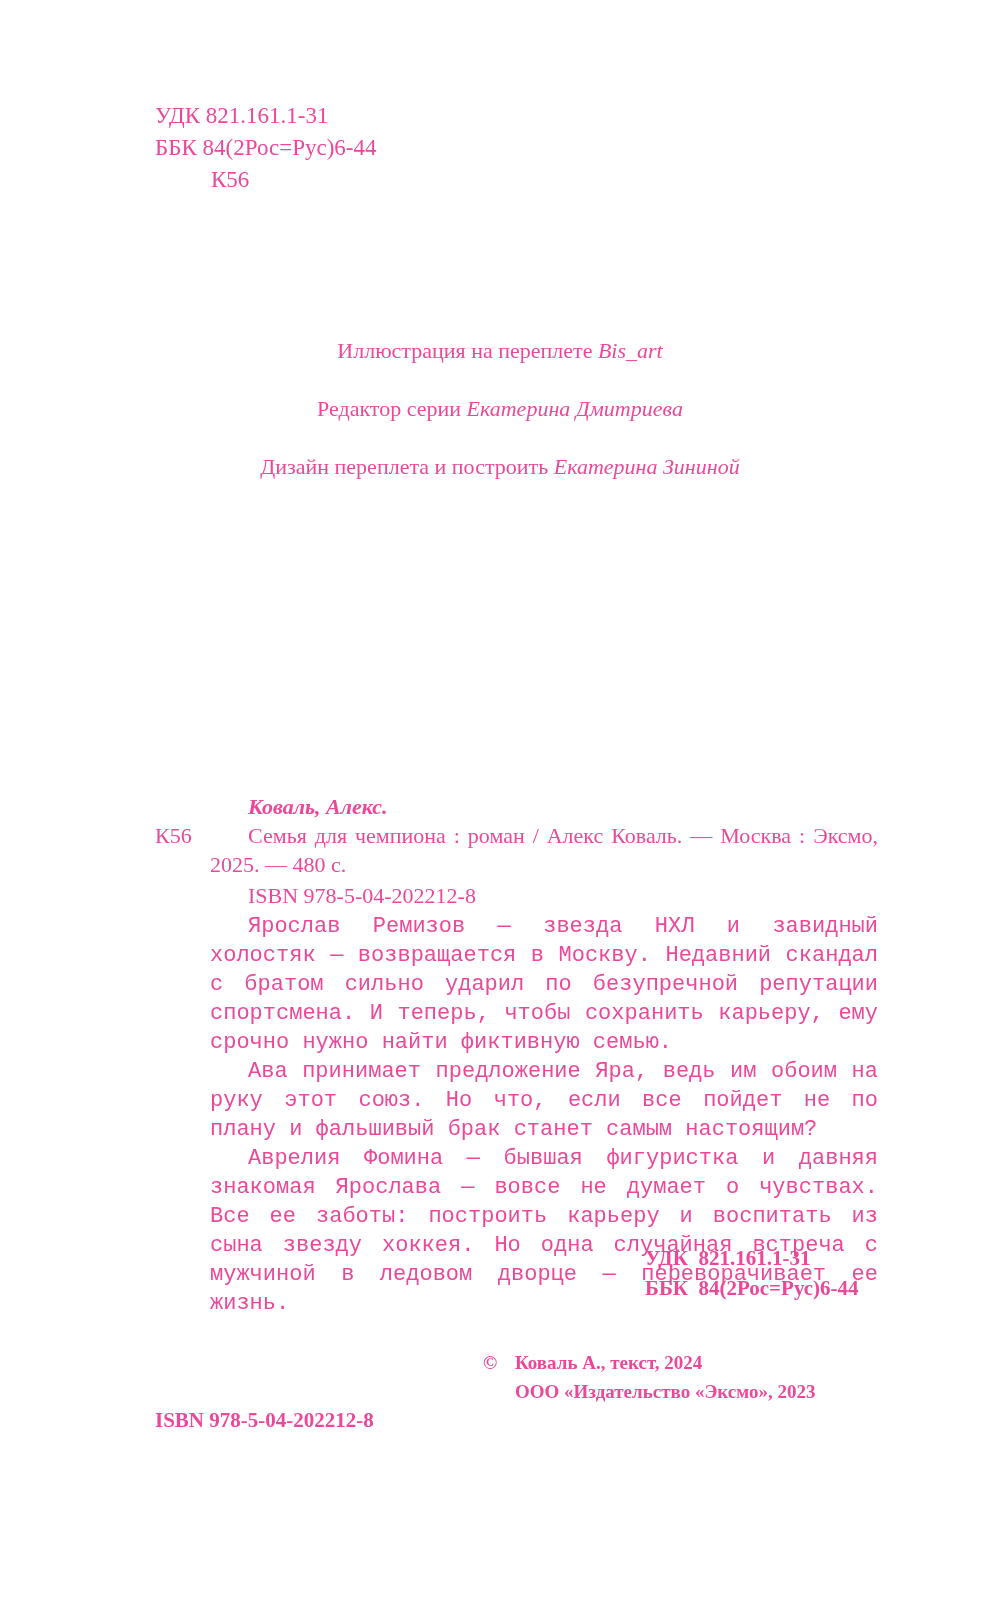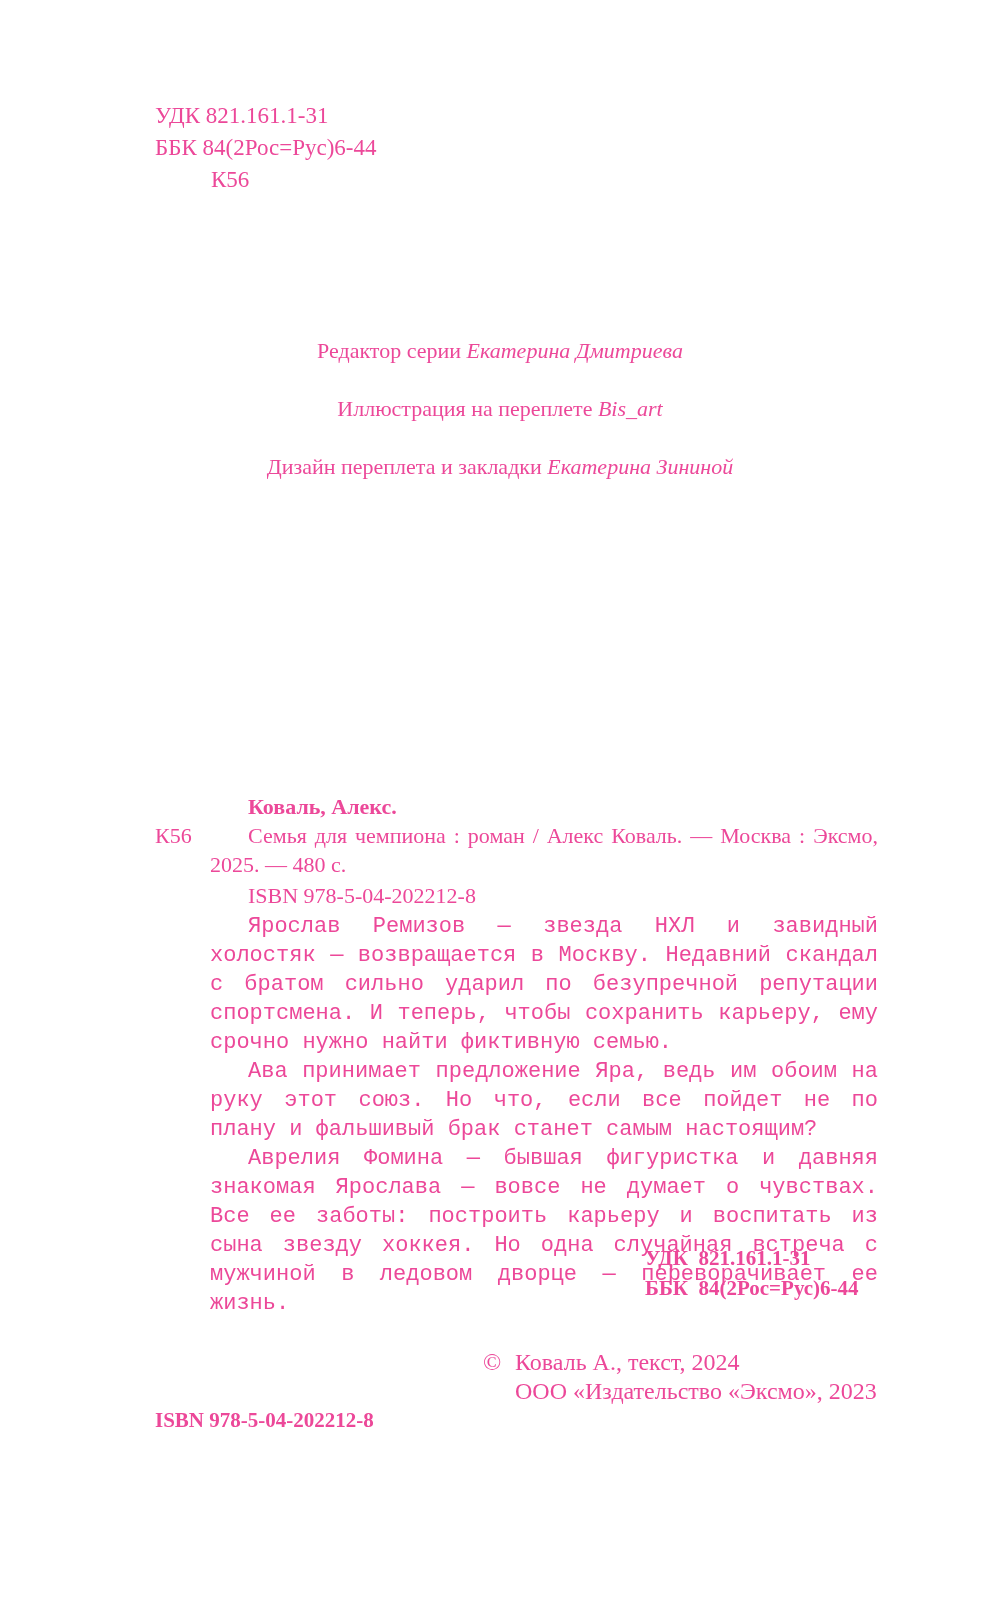--- a/index.html
+++ b/index.html
@@ -57,20 +57,21 @@
     line-height: 29px;
   }
   .catalog p {
     margin: 0;
   }
   .indent {
     text-indent: 38px;
   }
   .bold {
     font-weight: bold;
+    font-style: italic;
   }
   .desc {
     position: relative;
     text-align: justify;
   }
   .hang-code {
     position: absolute;
     left: -55px;
     top: 0;
     text-indent: 0;
@@ -93,23 +94,23 @@
     font-size: 21px;
     line-height: 30px;
     font-weight: bold;
   }
 
   
   .copyright {
     position: absolute;
     left: 483px;
     top: 1348px;
-    font-size: 24px;
+    font-size: 19px;
     line-height: 29px;
-    font-weight: normal;
+    font-weight: bold;
   }
   .copy-sym {
     display: inline-block;
     width: 32px;
   }
   .isbn-bottom {
     position: absolute;
     left: 155px;
     top: 1406px;
     font-size: 21px;
@@ -123,29 +124,29 @@
 <div class="page">
 
   <div class="top-codes">
     <div>УДК 821.161.1-31</div>
     <div>ББК 84(2Рос=Рус)6-44</div>
     <div class="author-sign">К56</div>
   </div>
 
   <div class="credits">
     <div class="credit-line">
+      <span>Иллюстрация на переплете</span>
+      <span class="ital">Bis_art</span>
+    </div>
+    <div class="credit-line">
       <span>Редактор серии</span>
       <span class="ital">Екатерина Дмитриева</span>
     </div>
     <div class="credit-line">
-      <span>Иллюстрация на переплете</span>
-      <span class="ital">Bis_art</span>
-    </div>
-    <div class="credit-line">
-      <span>Дизайн переплета и закладки</span>
+      <span>Дизайн переплета и построить</span>
       <span class="ital">Екатерина Зининой</span>
     </div>
   </div>
 
   <div class="catalog">
     <p class="bold indent">Коваль, Алекс.</p>
     <p class="desc indent">
       <span class="hang-code">К56</span>
       <span>Семья для чемпиона : роман / Алекс Коваль. — Москва : Эксмо, 2025. — 480 с.</span>
     </p>

